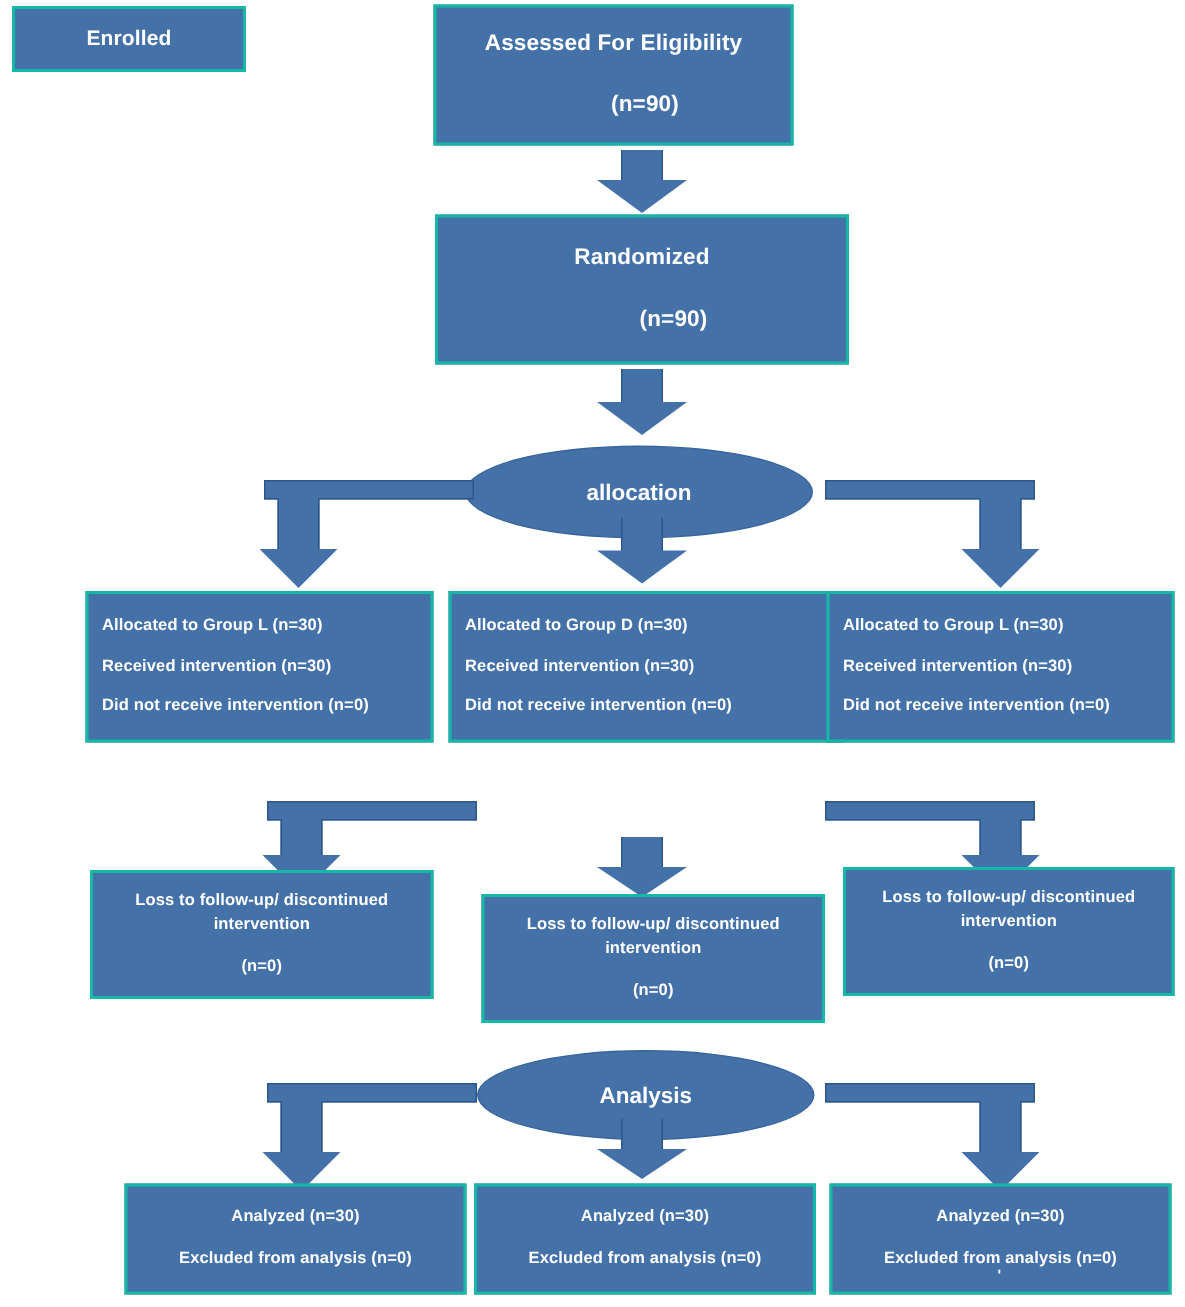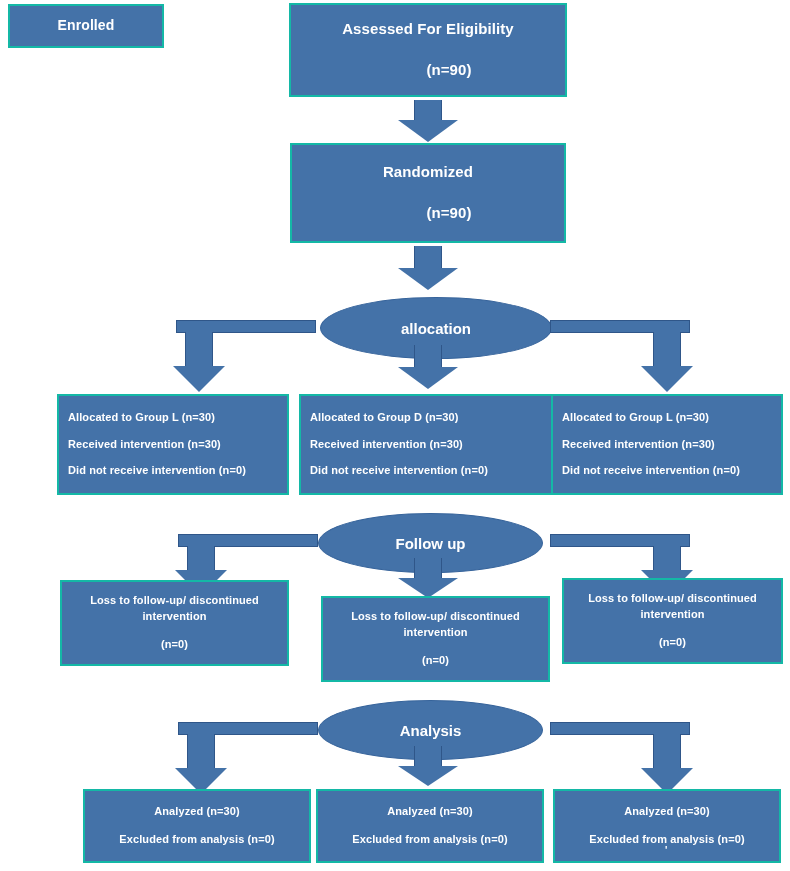--- a/index.html
+++ b/index.html
@@ -143,41 +143,41 @@
 </style>
 </head>
 <body>
 
 <div id="diagram">
 
   <div class="node tag" style="left:8px; top:4px; width:156px; height:44px;">
     <span class="line">Enrolled</span>
   </div>
 
-  <div class="node big" style="left:289px; top:3px; width:278px; height:94px;">
+  <div class="node big" style="left:289px; top:3px; width:240px; height:94px;">
     <span class="line">Assessed For Eligibility</span>
     <span class="line">(n=90)</span>
   </div>
 
   <div class="arrow-down" style="left:398px; top:100px; width:60px; height:42px;">
     <div class="shaft" style="width:28px; height:22px;"></div>
     <div class="head" style="top:20px; border-left-width:30px; border-right-width:30px; border-top-width:22px;"></div>
   </div>
 
   <div class="node big" style="left:290px; top:143px; width:276px; height:100px;">
     <span class="line">Randomized</span>
     <span class="line">(n=90)</span>
   </div>
 
   <div class="arrow-down" style="left:398px; top:246px; width:60px; height:44px;">
     <div class="shaft" style="width:28px; height:24px;"></div>
     <div class="head" style="top:22px; border-left-width:30px; border-right-width:30px; border-top-width:22px;"></div>
   </div>
 
-  <div class="ellipse" style="left:320px; top:297px; width:232px; height:62px;">
+  <div class="ellipse" style="left:310px; top:297px; width:232px; height:62px;">
     <span>allocation</span>
   </div>
 
   <div class="elbow" style="left:176px; top:320px; width:140px; height:72px;">
     <div class="bar" style="left:0; width:140px;"></div>
     <div class="stem" style="left:9px; top:12px; width:28px; height:38px;"></div>
     <div class="head" style="left:-3px; top:46px;"></div>
   </div>
 
   <div class="arrow-down" style="left:398px; top:345px; width:60px; height:46px;">
@@ -202,23 +202,20 @@
     <span class="line">Received intervention (n=30)</span>
     <span class="line">Did not receive intervention (n=0)</span>
   </div>
 
   <div class="node list" style="left:551px; top:394px; width:232px; height:101px;">
     <span class="line">Allocated to Group L (n=30)</span>
     <span class="line">Received intervention (n=30)</span>
     <span class="line">Did not receive intervention (n=0)</span>
   </div>
 
-  <div class="ellipse" style="left:318px; top:513px; width:225px; height:60px;">
-    <span>Follow up</span>
-  </div>
 
   <div class="elbow" style="left:178px; top:534px; width:140px; height:62px;">
     <div class="bar" style="left:0; width:140px;"></div>
     <div class="stem" style="left:9px; top:12px; width:28px; height:28px;"></div>
     <div class="head" style="left:-3px; top:36px;"></div>
   </div>
 
   <div class="arrow-down" style="left:398px; top:558px; width:60px; height:44px;">
     <div class="shaft" style="width:28px; height:22px;"></div>
     <div class="head" style="top:20px; border-left-width:30px; border-right-width:30px; border-top-width:20px;"></div>

